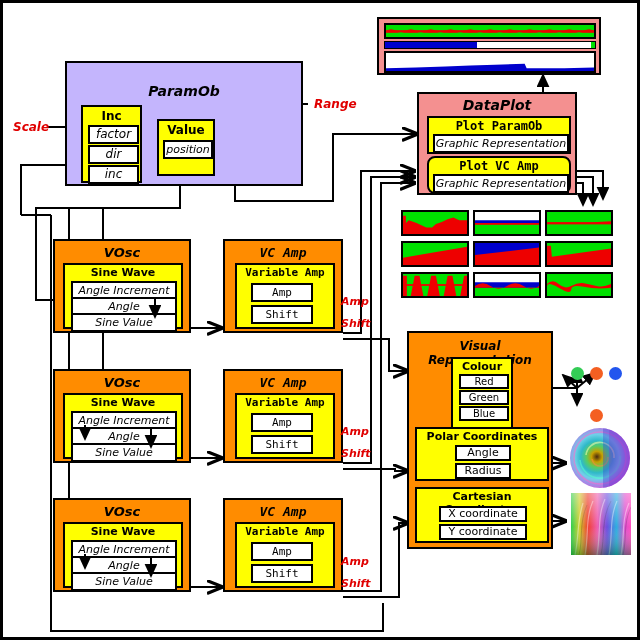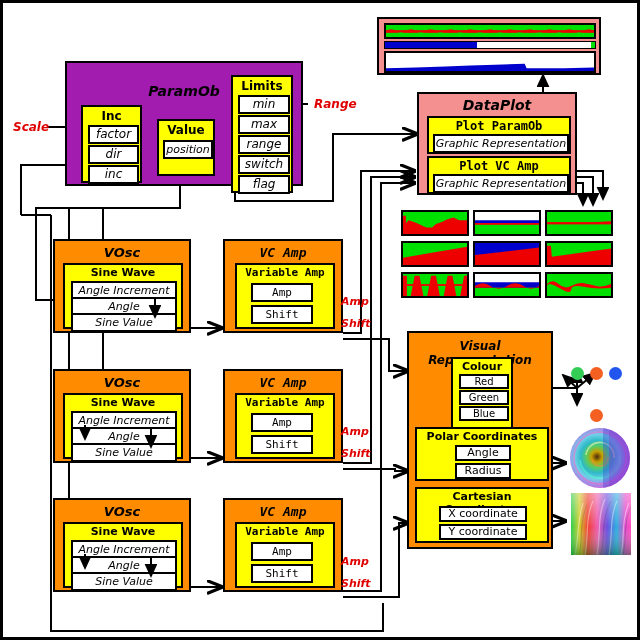--- a/index.html
+++ b/index.html
@@ -8,21 +8,21 @@
   #stage{position:relative;width:640px;height:640px;background:#ffffff;
          border:3px solid #000;box-sizing:border-box;}
   .abs{position:absolute;box-sizing:border-box;}
 
   
   #title{left:24px;top:12px;font-family:"DejaVu Sans Mono","Liberation Mono",monospace;
          font-weight:bold;font-size:21px;color:#000;letter-spacing:0px;white-space:nowrap;}
 
   
   .panel{border:2px solid #000;}
-  .lilac{background:#a21caf;}
+  .lilac{background:#c4b5fd;}
   .orange{background:#ff8c00;}
   .salmon{background:#f49090;}
   .yellow{background:#ffff00;}
 
   .hdr{width:100%;text-align:center;font-weight:bold;color:#000;}
   .hdr-i{font-style:italic;}
 
   
   .fld{background:#fff;border:2px solid #000;text-align:center;color:#000;
        font-style:italic;font-size:12px;line-height:15px;height:19px;}
@@ -142,42 +142,34 @@
       <div class="abs fld" style="left:5px;top:18px;width:51px;">factor</div>
       <div class="abs fld" style="left:5px;top:38px;width:51px;">dir</div>
       <div class="abs fld" style="left:5px;top:58px;width:51px;">inc</div>
     </div>
 
     <div class="abs panel yellow" style="left:90px;top:56px;width:58px;height:57px;border-width:2px;">
       <div class="abs hdr" style="left:0;top:2px;width:100%;font-size:12px;">Value</div>
       <div class="abs fld" style="left:4px;top:19px;width:50px;font-size:11px;">position</div>
     </div>
 
-    <div class="abs panel yellow" style="left:164px;top:12px;width:62px;height:118px;border-width:2px;">
-      <div class="abs hdr" style="left:0;top:2px;width:100%;font-size:12px;">Limits</div>
-      <div class="abs fld" style="left:5px;top:18px;width:52px;">min</div>
-      <div class="abs fld" style="left:5px;top:38px;width:52px;">max</div>
-      <div class="abs fld" style="left:5px;top:58px;width:52px;">range</div>
-      <div class="abs fld" style="left:5px;top:78px;width:52px;">switch</div>
-      <div class="abs fld" style="left:5px;top:98px;width:52px;">flag</div>
-    </div>
   </div>
 
   <div class="abs redlbl" style="left:10px;top:117px;">Scale</div>
   <div class="abs redlbl" style="left:311px;top:94px;">Range</div>
 
   <div class="abs panel salmon" style="left:414px;top:89px;width:160px;height:103px;">
     <div class="abs hdr hdr-i" style="left:0;top:3px;width:100%;font-size:14px;">DataPlot</div>
 
     <div class="abs panel yellow" style="left:8px;top:22px;width:144px;height:38px;border-width:2px;">
       <div class="abs hdr" style="left:0;top:1px;width:100%;font-size:12px;font-family:'DejaVu Sans Mono','Liberation Mono',monospace;border-radius:6px;">Plot ParamOb</div>
       <div class="abs fld" style="left:4px;top:16px;width:136px;font-size:11px;">Graphic Representation</div>
     </div>
 
-    <div class="abs panel yellow" style="left:8px;top:62px;width:144px;height:38px;border-width:2px;">
+    <div class="abs panel yellow" style="left:8px;top:62px;width:144px;height:38px;border-width:2px;border-radius:8px;">
       <div class="abs hdr" style="left:0;top:1px;width:100%;font-size:12px;font-family:'DejaVu Sans Mono','Liberation Mono',monospace;">Plot VC Amp</div>
       <div class="abs fld" style="left:4px;top:16px;width:136px;font-size:11px;">Graphic Representation</div>
     </div>
   </div>
 
   <div class="abs thumb" style="left:398px;top:207px;width:68px;height:26px;">
     <svg viewBox="0 0 66 24" preserveAspectRatio="none" style="display:block;width:100%;height:100%">
       <rect width="66" height="24" fill="#00e000"></rect>
       <path d="M0,24 L0,4 L3,4 L3,12 L6,9 L14,12 L24,17 L30,17 L34,13 L40,11 L46,8 L52,6 L58,9 L66,9 L66,24 Z" fill="#ee0000"></path>
     </svg>

